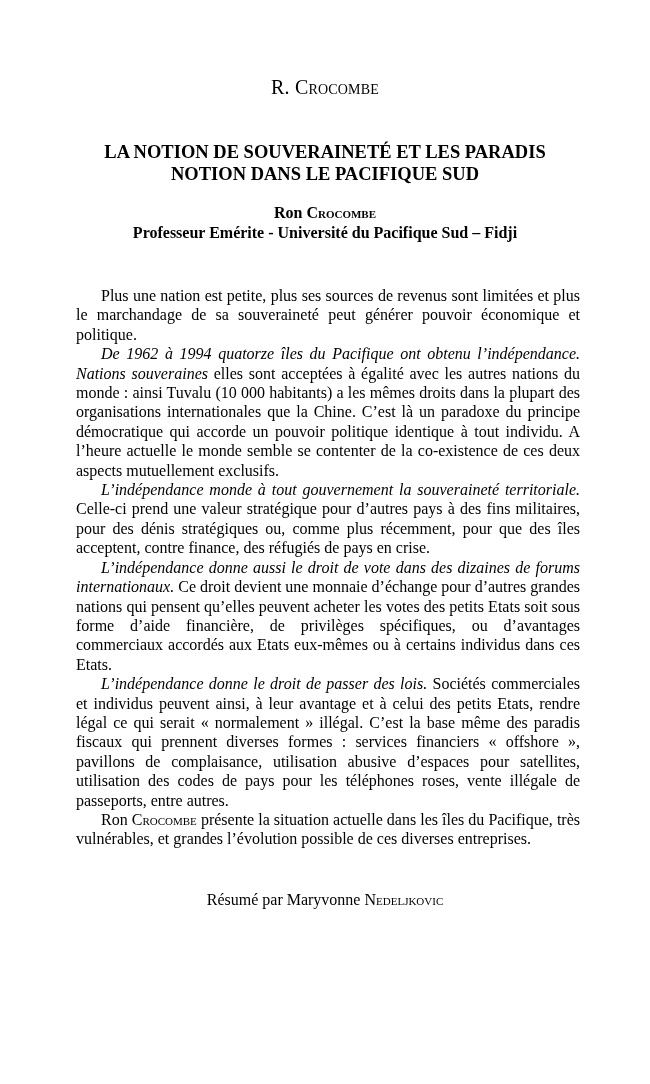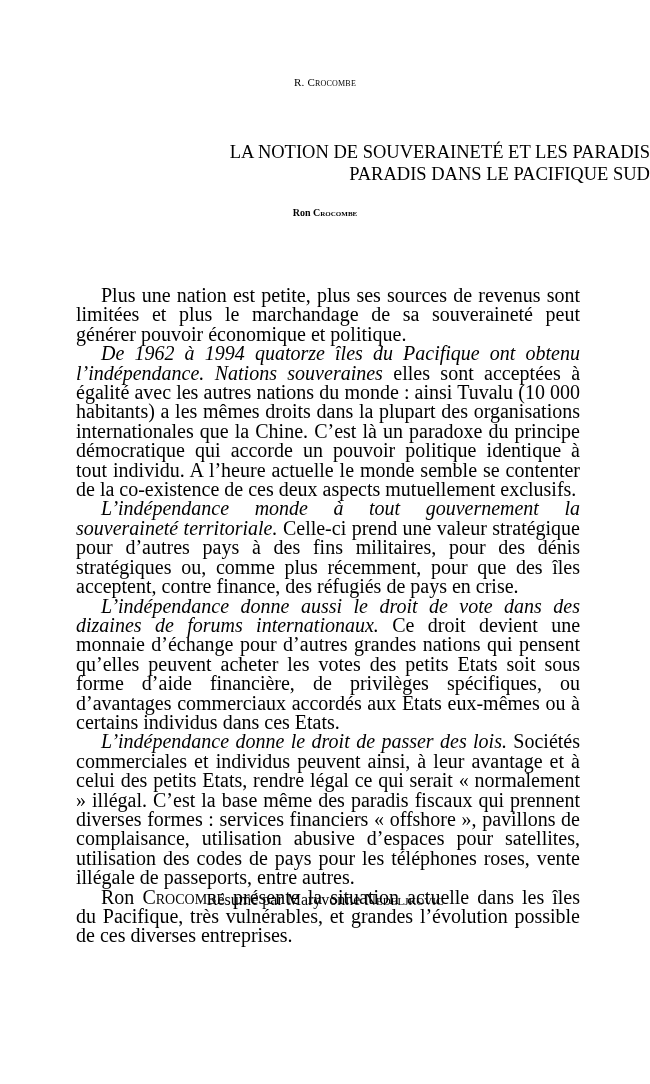--- a/index.html
+++ b/index.html
@@ -14,50 +14,50 @@
       overflow: hidden;
       font-family: "Liberation Serif", "DejaVu Serif", serif;
       color: #000000;
     }
     .running-head {
       position: absolute;
       top: 76px;
       left: 0;
       width: 650px;
       text-align: center;
-      font-size: 11px;
+      font-size: 20px;
       letter-spacing: 0.2px;
     }
     .sc { font-variant: small-caps; }
     .title {
       position: absolute;
       top: 141px;
       left: 0;
       width: 650px;
-      text-align: right;
-      font-weight: normal;
+      text-align: center;
+      font-weight: bold;
       font-size: 18.5px;
       line-height: 22px;
     }
     .author {
       position: absolute;
       top: 203px;
       left: 0;
       width: 650px;
       text-align: center;
       font-weight: bold;
-      font-size: 10px;
+      font-size: 16px;
       line-height: 20px;
     }
     .body {
       position: absolute;
       top: 286px;
       left: 76px;
       width: 504px;
-      font-size: 20px;
+      font-size: 16px;
       line-height: 19.4px;
       text-align: justify;
     }
     .body p {
       margin: 0;
       text-indent: 25px;
     }
     .body em { }
     .signature {
       position: absolute;
@@ -72,28 +72,29 @@
 </head>
 <body>
 
 <div class="running-head">
   <span>R.</span>
   <span class="sc">Crocombe</span>
 </div>
 
 <div class="title">
   <div>LA NOTION DE SOUVERAINETÉ ET LES PARADIS</div>
-  <div>PARADIS DANS LE PACIFIQUE SUD</div>
+  <div>NOTION DANS LE PACIFIQUE SUD</div>
 </div>
 
 <div class="author">
   <div>
     <span>Ron</span>
     <span class="sc">Crocombe</span>
   </div>
+  <div>Professeur Emérite - Université du Pacifique Sud – Fidji</div>
 </div>
 
 <div class="body">
   <p><span>Plus une nation est petite, plus ses sources de revenus sont limitées et plus le marchandage de sa souveraineté peut générer pouvoir économique et politique.</span></p>
   <p><em>De 1962 à 1994 quatorze îles du Pacifique ont obtenu l’indépendance. Nations souveraines</em><span> elles sont acceptées à égalité avec les autres nations du monde : ainsi Tuvalu (10 000 habitants) a les mêmes droits dans la plupart des organisations internationales que la Chine. C’est là un paradoxe du principe démocratique qui accorde un pouvoir politique identique à tout individu. A l’heure actuelle le monde semble se contenter de la co-existence de ces deux aspects mutuellement exclusifs.</span></p>
   <p><em>L’indépendance monde à tout gouvernement la souveraineté territoriale.</em><span> Celle-ci prend une valeur stratégique pour d’autres pays à des fins militaires, pour des dénis stratégiques ou, comme plus récemment, pour que des îles acceptent, contre finance, des réfugiés de pays en crise.</span></p>
   <p><em>L’indépendance donne aussi le droit de vote dans des dizaines de forums internationaux.</em><span> Ce droit devient une monnaie d’échange pour d’autres grandes nations qui pensent qu’elles peuvent acheter les votes des petits Etats soit sous forme d’aide financière, de privilèges spécifiques, ou d’avantages commerciaux accordés aux Etats eux-mêmes ou à certains individus dans ces Etats.</span></p>
   <p><em>L’indépendance donne le droit de passer des lois.</em><span> Sociétés commerciales et individus peuvent ainsi, à leur avantage et à celui des petits Etats, rendre légal ce qui serait « normalement » illégal. C’est la base même des paradis fiscaux qui prennent diverses formes : services financiers « offshore », pavillons de complaisance, utilisation abusive d’espaces pour satellites, utilisation des codes de pays pour les téléphones roses, vente illégale de passeports, entre autres.</span></p>
   <p><span>Ron </span><span class="sc">Crocombe</span><span> présente la situation actuelle dans les îles du Pacifique, très vulnérables, et grandes l’évolution possible de ces diverses entreprises.</span></p>
 </div>

